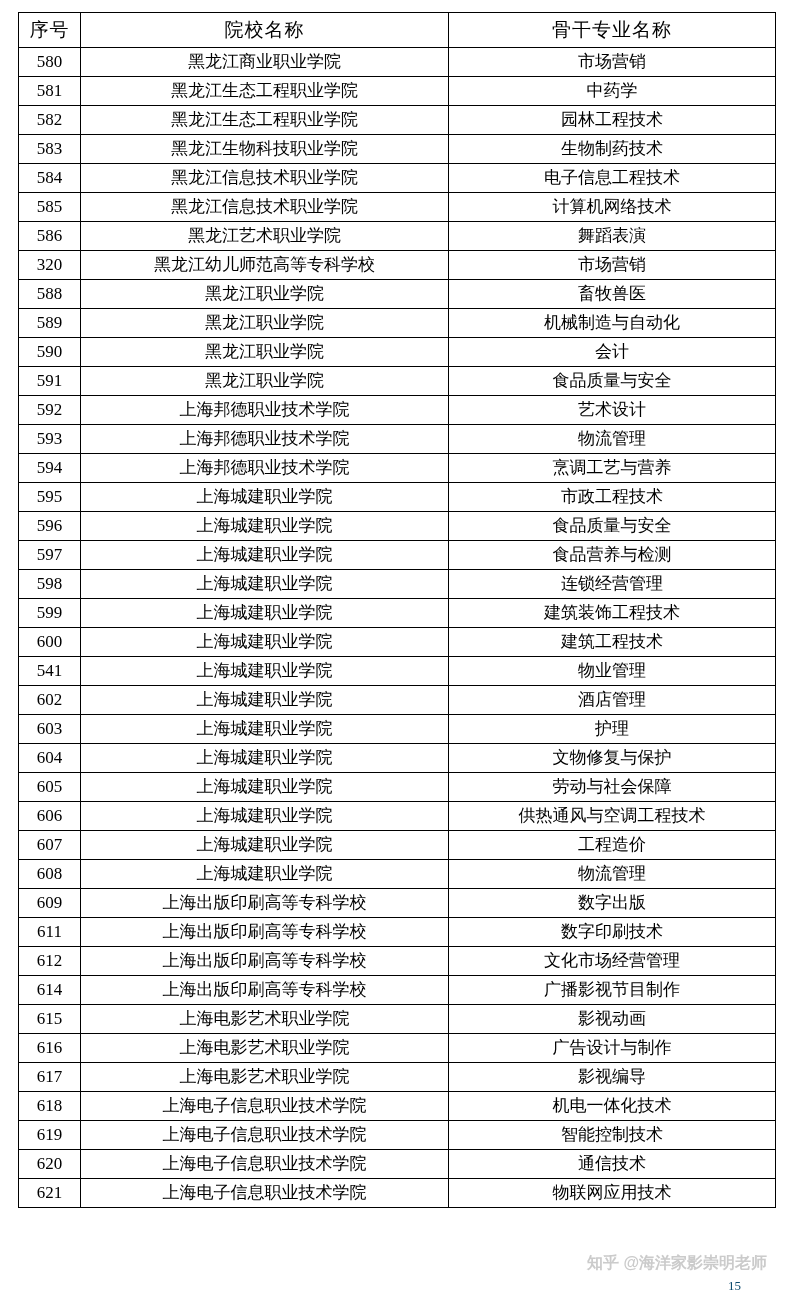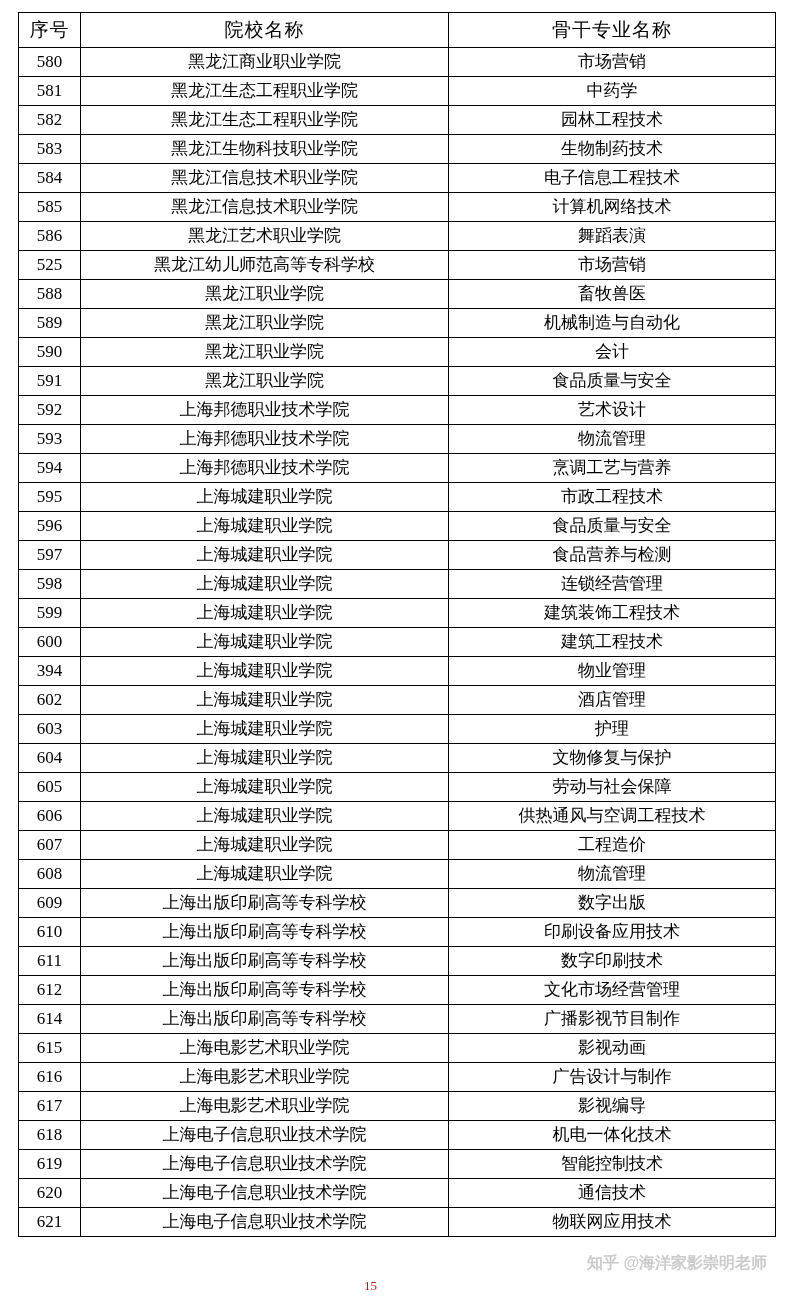--- a/index.html
+++ b/index.html
@@ -55,23 +55,23 @@
   }
   td.col-no {
     font-size: 17px;
     font-family: "Liberation Serif", "DejaVu Serif", serif;
   }
   .page-number {
     position: absolute;
     bottom: 4px;
     left: 0;
     width: 741px;
-    text-align: center;
+    text-align: right;
     font-size: 13px;
-    color: #b91c1c;
+    color: #0c4a6e;
   }
   .watermark {
     position: absolute;
     right: 22px;
     bottom: 24px;
     font-family: "Liberation Sans", sans-serif;
     font-size: 16px;
     color: #c9c9c9;
     opacity: 0.85;
     white-space: nowrap;
@@ -131,21 +131,21 @@
           <td class="col-no">585</td>
           <td class="col-school">黑龙江信息技术职业学院</td>
           <td class="col-major">计算机网络技术</td>
         </tr>
         <tr>
           <td class="col-no">586</td>
           <td class="col-school">黑龙江艺术职业学院</td>
           <td class="col-major">舞蹈表演</td>
         </tr>
         <tr>
-          <td class="col-no">525</td>
+          <td class="col-no">320</td>
           <td class="col-school">黑龙江幼儿师范高等专科学校</td>
           <td class="col-major">市场营销</td>
         </tr>
         <tr>
           <td class="col-no">588</td>
           <td class="col-school">黑龙江职业学院</td>
           <td class="col-major">畜牧兽医</td>
         </tr>
         <tr>
           <td class="col-no">589</td>
@@ -201,21 +201,21 @@
           <td class="col-no">599</td>
           <td class="col-school">上海城建职业学院</td>
           <td class="col-major">建筑装饰工程技术</td>
         </tr>
         <tr>
           <td class="col-no">600</td>
           <td class="col-school">上海城建职业学院</td>
           <td class="col-major">建筑工程技术</td>
         </tr>
         <tr>
-          <td class="col-no">394</td>
+          <td class="col-no">541</td>
           <td class="col-school">上海城建职业学院</td>
           <td class="col-major">物业管理</td>
         </tr>
         <tr>
           <td class="col-no">602</td>
           <td class="col-school">上海城建职业学院</td>
           <td class="col-major">酒店管理</td>
         </tr>
         <tr>
           <td class="col-no">603</td>
@@ -246,25 +246,20 @@
           <td class="col-no">608</td>
           <td class="col-school">上海城建职业学院</td>
           <td class="col-major">物流管理</td>
         </tr>
         <tr>
           <td class="col-no">609</td>
           <td class="col-school">上海出版印刷高等专科学校</td>
           <td class="col-major">数字出版</td>
         </tr>
         <tr>
-          <td class="col-no">610</td>
-          <td class="col-school">上海出版印刷高等专科学校</td>
-          <td class="col-major">印刷设备应用技术</td>
-        </tr>
-        <tr>
           <td class="col-no">611</td>
           <td class="col-school">上海出版印刷高等专科学校</td>
           <td class="col-major">数字印刷技术</td>
         </tr>
         <tr>
           <td class="col-no">612</td>
           <td class="col-school">上海出版印刷高等专科学校</td>
           <td class="col-major">文化市场经营管理</td>
         </tr>
         <tr>

